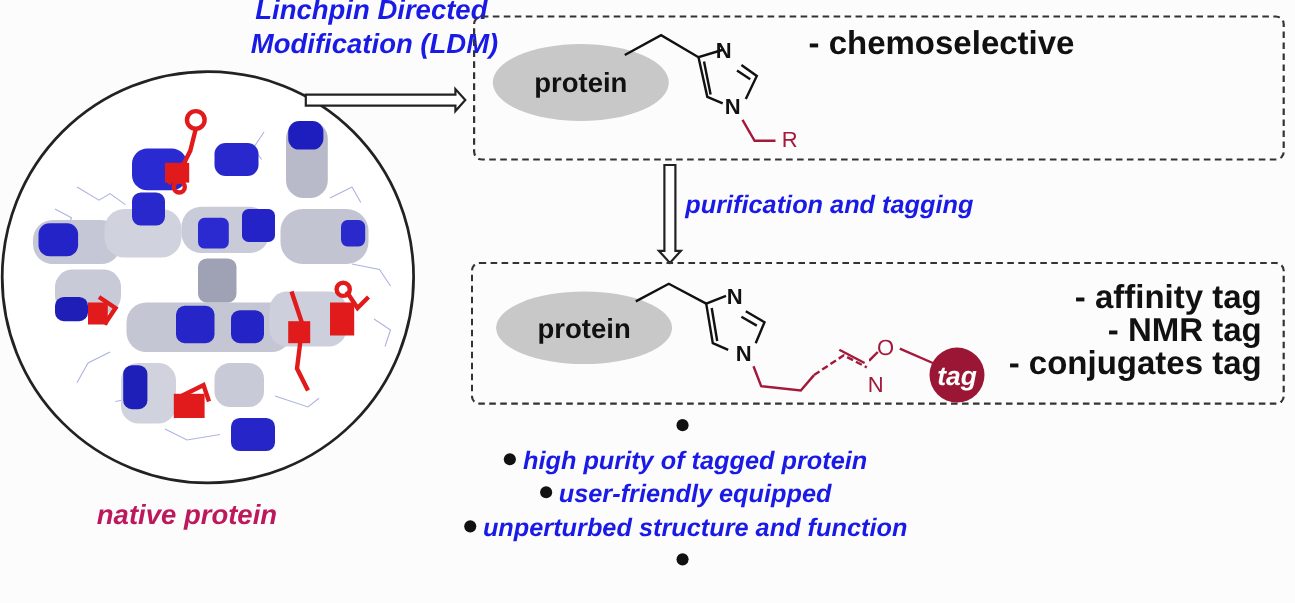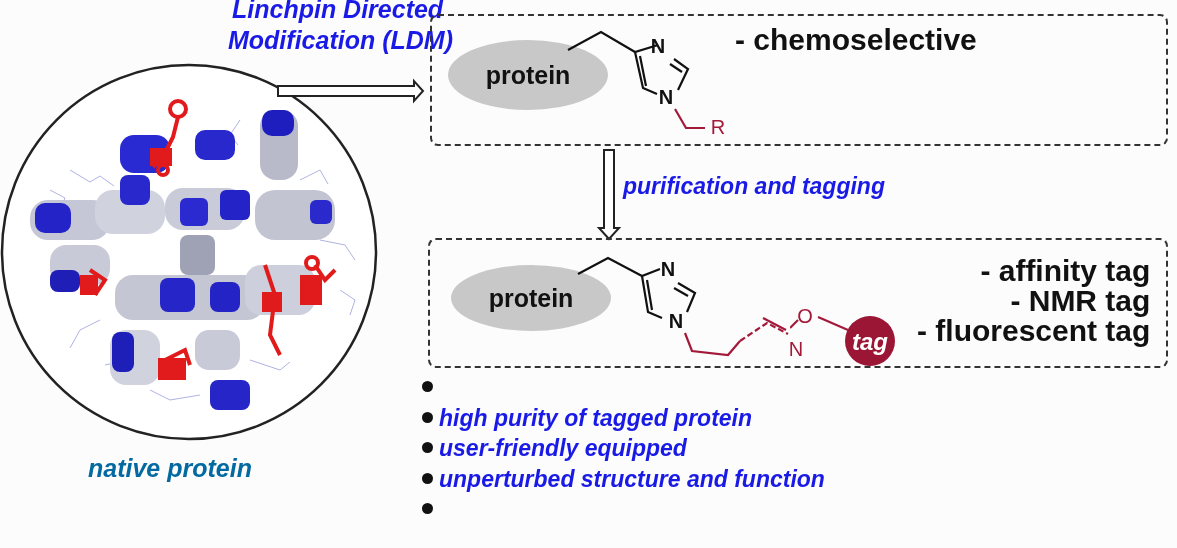--- a/index.html
+++ b/index.html
@@ -1,19 +1,19 @@
 <!DOCTYPE html>
 <html><head>
 <meta charset="utf-8">
 <style>
   html, body { margin:0; padding:0; background:#fcfcfd; }
   body { width:1177px; height:548px; position:relative; overflow:hidden;
          font-family:"Liberation Sans", sans-serif; }
   .abs { position:absolute; }
-  .blue-it { color:#1a1ae6; font-style:italic; font-weight:bold; }
+  .blue-it { color:#1a1ae6; font-style:italic; font-weight:bold;text-align:center; }
   .title { left:228px; top:-6px; font-size:25px; line-height:31px; text-align:left; white-space:nowrap; }
   .dash-box { border:2.5px dashed #333; border-radius:8px; box-sizing:border-box; }
   .feat { font-size:30px; font-weight:bold; color:#111; line-height:30px; white-space:nowrap; }
   .bul { font-size:23px; line-height:30.5px; white-space:nowrap; }
   .bul .dot { display:inline-block; width:11px; height:11px; border-radius:50%; background:#111; margin-right:6px; vertical-align:middle; position:relative; top:-2px; }
   svg text { font-family:"Liberation Sans", sans-serif; }
 </style>
 </head>
 <body>
 
@@ -79,21 +79,21 @@
     </g>
     <g fill="#e11b1b">
       <rect x="150" y="88" width="22" height="18"></rect>
       <rect x="300" y="215" width="22" height="30"></rect>
       <rect x="262" y="232" width="20" height="20"></rect>
       <rect x="80" y="215" width="18" height="20"></rect>
       <rect x="158" y="298" width="28" height="22"></rect>
     </g>
   </g>
 </svg>
-<div class="abs" style="left:88px;top:454px;font-size:25px;font-style:italic;font-weight:bold;color:#0369a1;">native protein</div>
+<div class="abs" style="left:88px;top:454px;font-size:25px;font-style:italic;font-weight:bold;color:#be185d;">native protein</div>
 
 <svg class="abs" style="left:276px;top:78px;" width="150" height="26">
   <path d="M2 8 H138 V3 L147 13 L138 23 V18 H2 Z" fill="#fff" stroke="#222" stroke-width="2"></path>
 </svg>
 
 <div class="abs dash-box" style="left:430px;top:14px;width:738px;height:132px;"></div>
 <svg class="abs" style="left:430px;top:14px;" width="340" height="132">
   <ellipse cx="98" cy="61" rx="80" ry="35" fill="#c8c8c8"></ellipse>
   <text x="98" y="70" text-anchor="middle" font-size="25" font-weight="bold" fill="#111">protein</text>
   <g stroke="#111" stroke-width="2.2" fill="none">
@@ -140,21 +140,21 @@
 <svg class="abs" style="left:790px;top:238px;" width="120" height="130">
   <path d="M0 90 L8 82" stroke="#a3193a" stroke-width="2.2" fill="none"></path>
   <text x="15" y="85" text-anchor="middle" font-size="20" fill="#a3193a">O</text>
   <path d="M28 79 L58 92" stroke="#a3193a" stroke-width="2.2" fill="none"></path>
   <circle cx="80" cy="103" r="25" fill="#9b1535"></circle>
   <text x="80" y="112" text-anchor="middle" font-size="24" font-style="italic" font-weight="bold" fill="#fff">tag</text>
 </svg>
 <div class="abs feat" style="left:917px;top:256px;text-align:right;">
   <div>- affinity tag</div>
   <div>- NMR tag</div>
-  <div>- fluorescent tag</div>
+  <div>- conjugates tag</div>
 </div>
 
 <div class="abs blue-it bul" style="left:422px;top:372px;">
   <div><span class="dot"></span></div>
   <div><span class="dot"></span><span>high purity of tagged protein</span></div>
   <div><span class="dot"></span><span>user-friendly equipped</span></div>
   <div><span class="dot"></span><span>unperturbed structure and function</span></div>
   <div><span class="dot"></span></div>
 </div>
 

